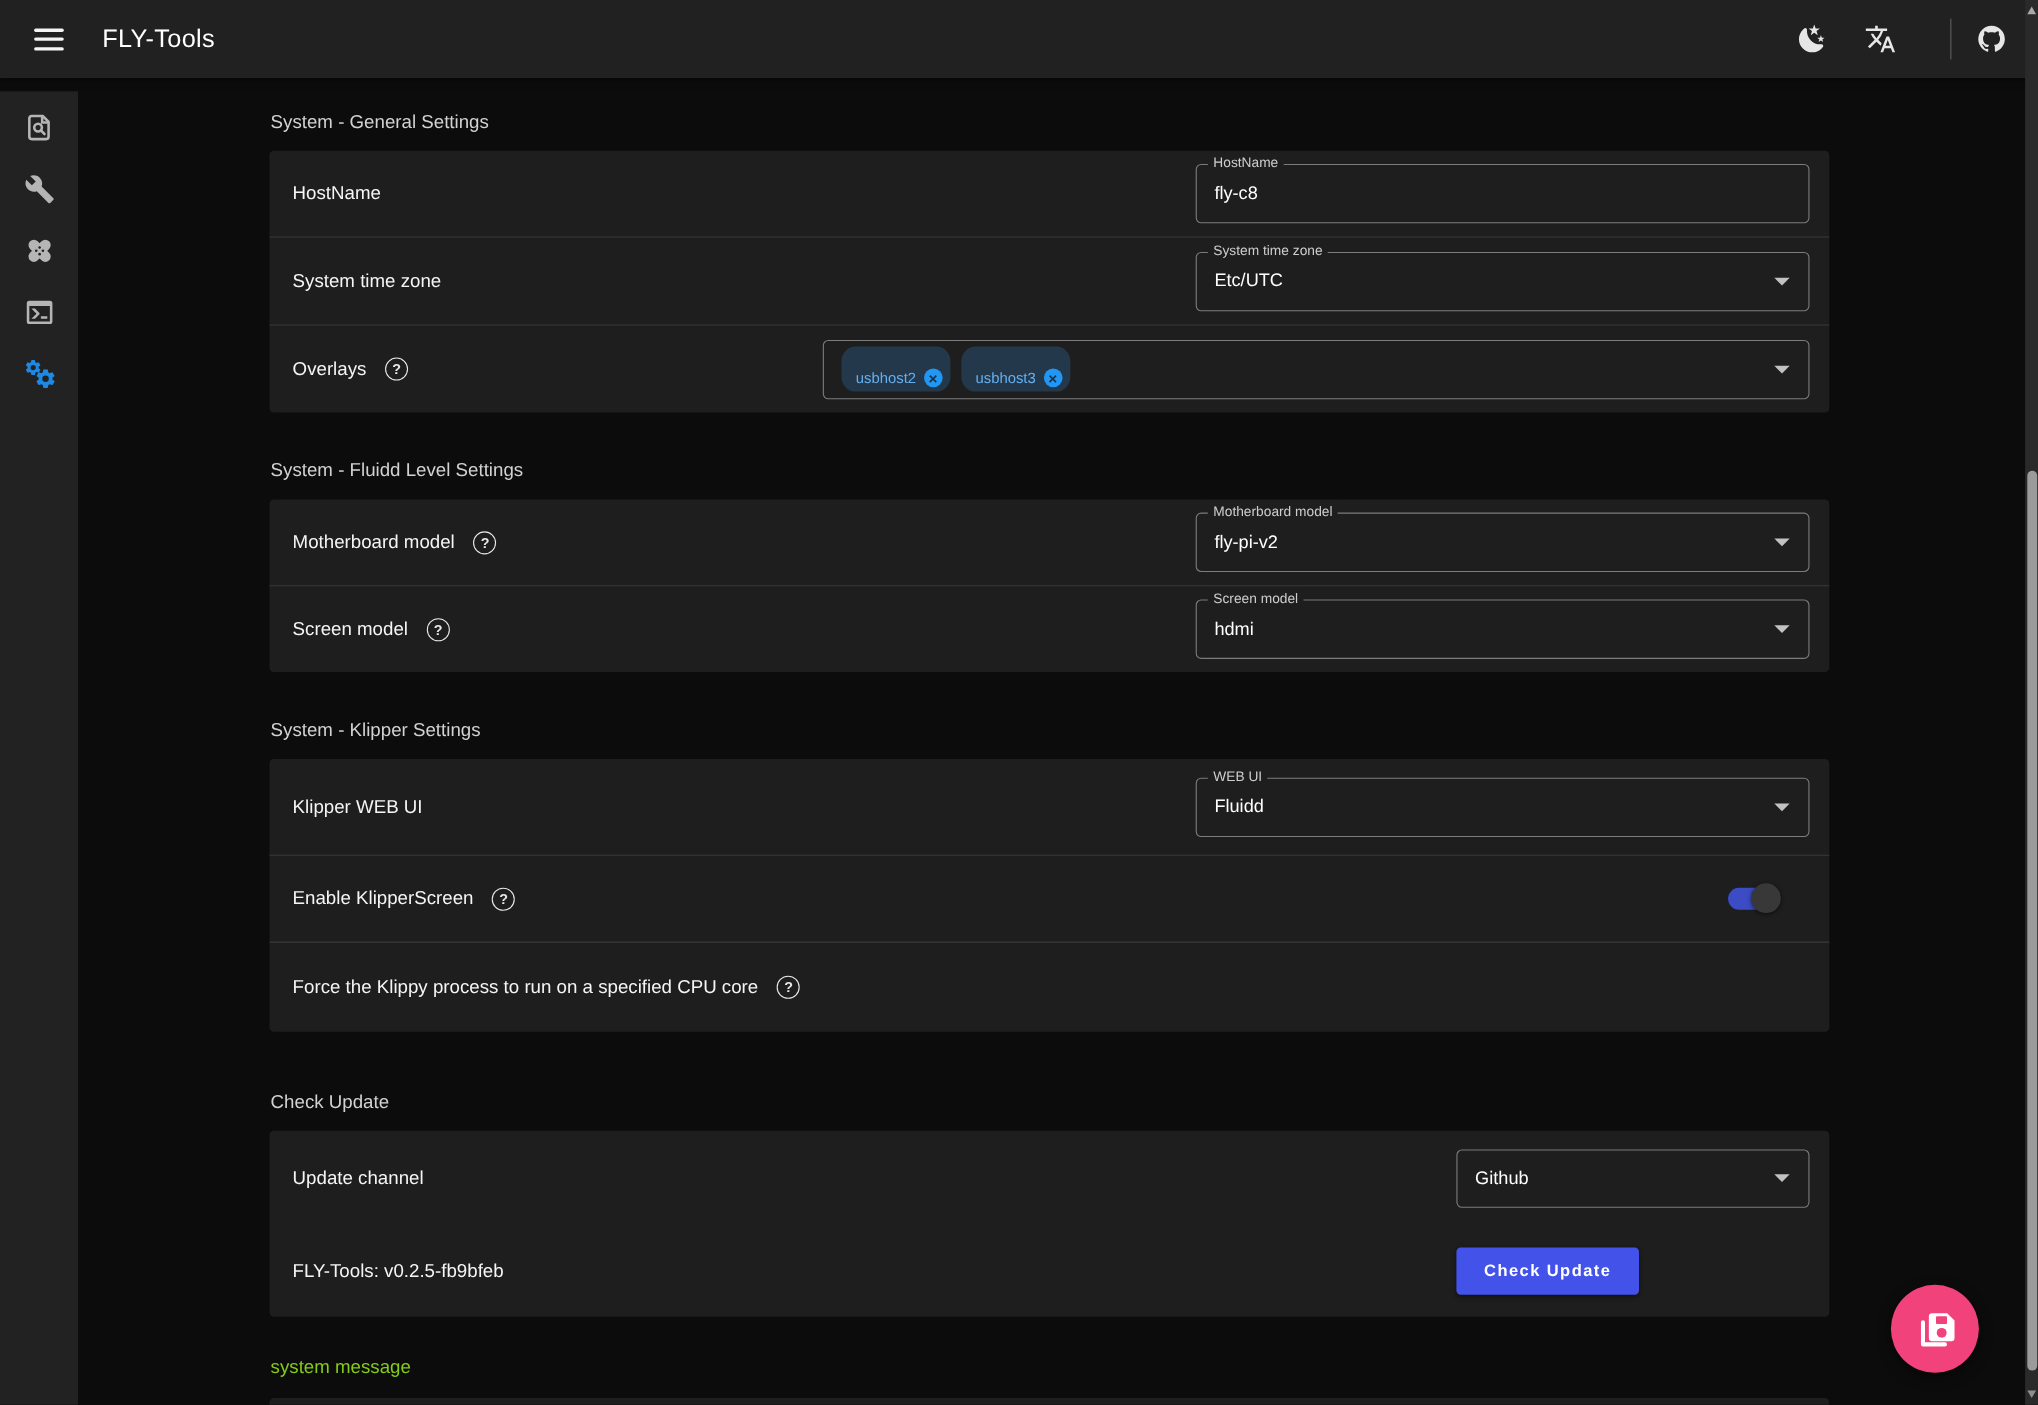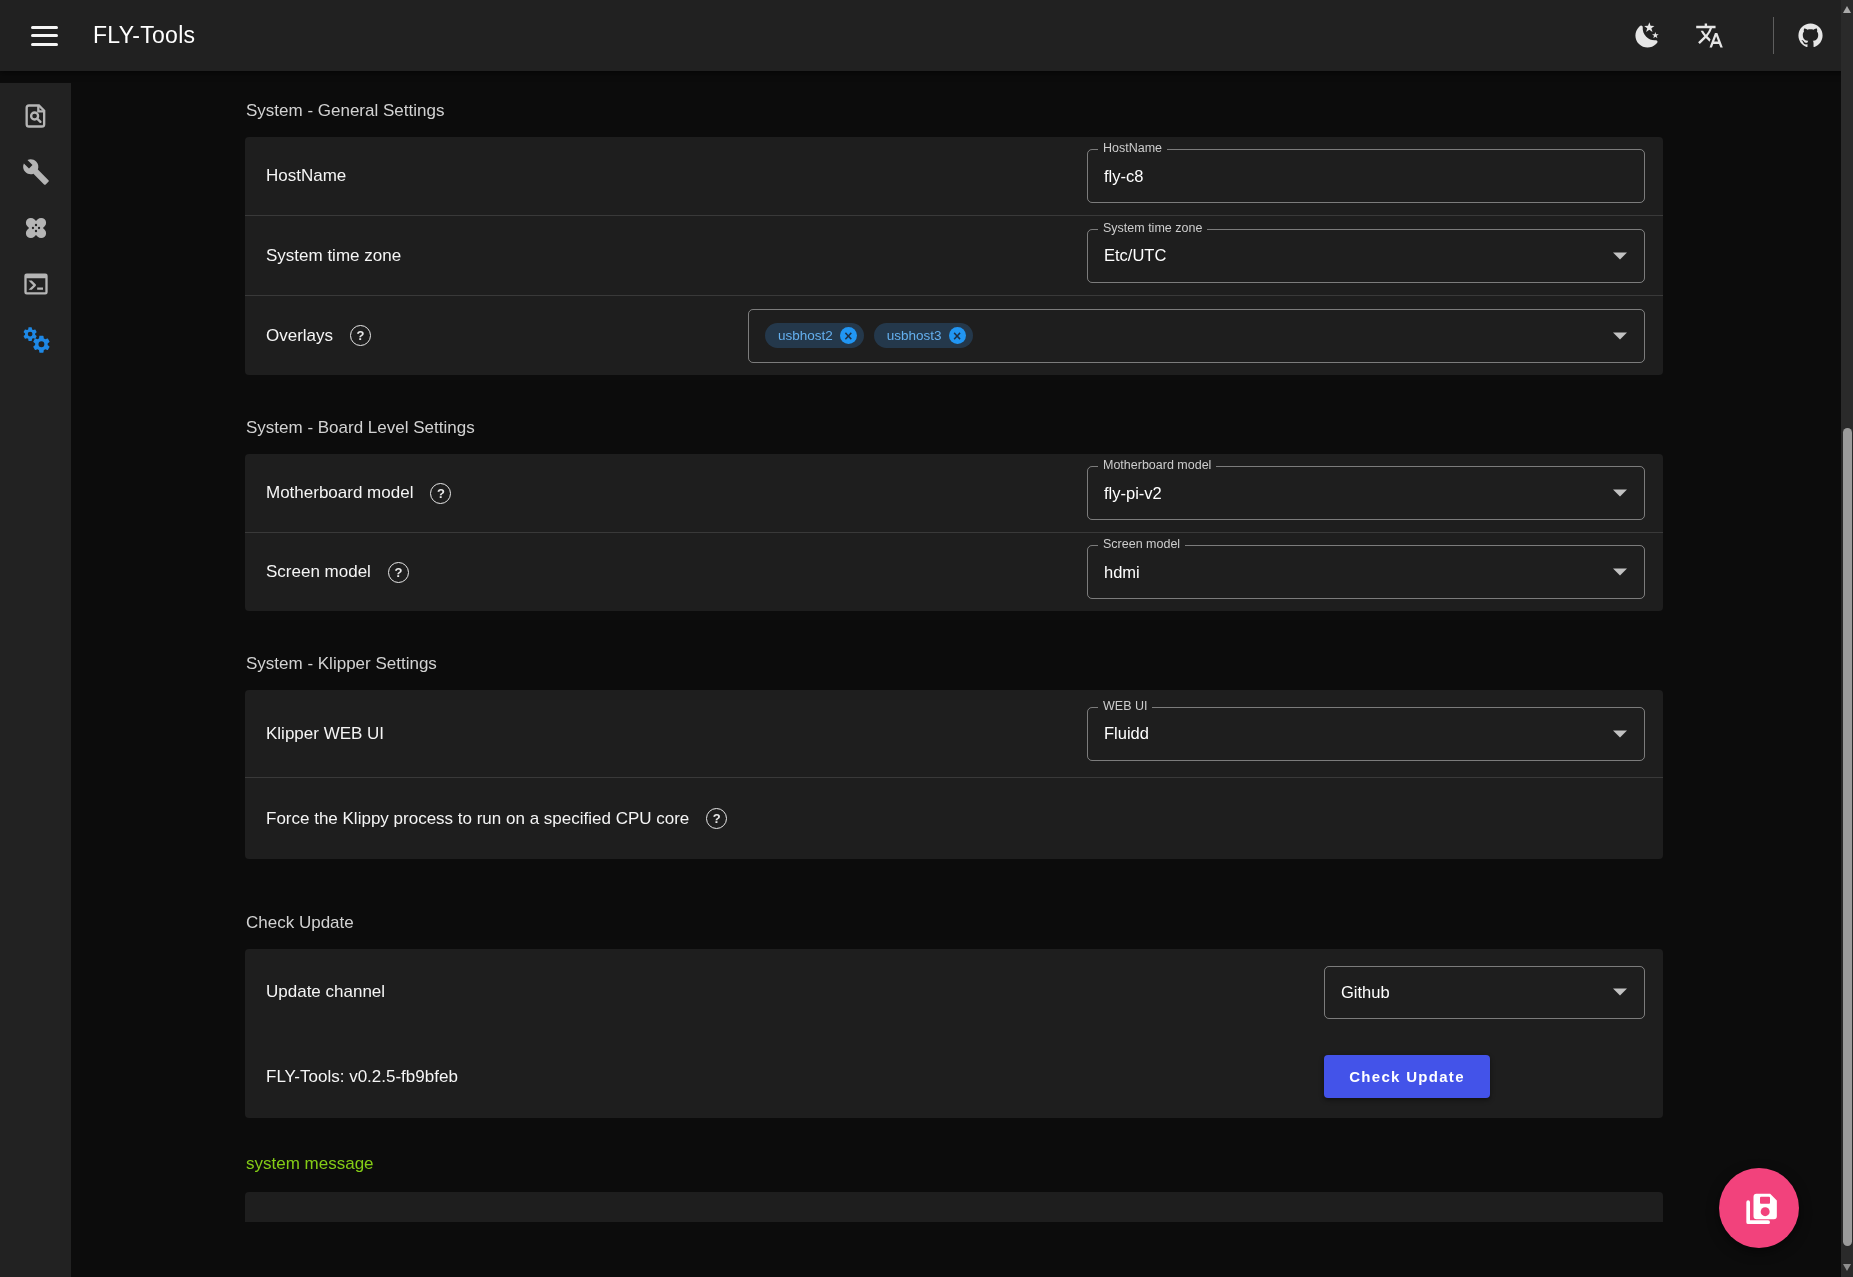--- a/index.html
+++ b/index.html
@@ -53,21 +53,21 @@
   .field.w-sm{width:321px;height:53px;}
   .field-label{position:absolute;top:-9px;left:10px;background:#1e1e1e;padding:0 5px;
                font-size:12.5px;color:#cdcdcd;}
   .field-value{font-size:16.5px;color:#fff;white-space:nowrap;}
   .dd-arrow{position:absolute;right:17px;top:50%;transform:translateY(-50%);width:0;height:0;
             border-left:7px solid transparent;border-right:7px solid transparent;
             border-top:7px solid #c2c2c2;}
 
   
   .chips{display:flex;align-items:center;gap:10px;}
-  .chip{display:inline-flex;align-items:center;gap:7px;height:25px;padding:0 7px 0 13px;
+  .chip{display:inline-flex;align-items:center;gap:7px;height:25px;padding:16px 7px 0 13px;
         border-radius:13px;background:var(--chip-bg,#24384b);color:var(--chip-text,#64b0ef);
         font-size:13.5px;}
   .chip-close{width:17px;height:17px;border-radius:50%;background:var(--accent,#2196f3);
               color:#1c3048;display:flex;align-items:center;justify-content:center;
               font-size:14px;font-weight:bold;cursor:pointer;border:none;padding:0;line-height:1;}
   .chip-close::before{content:"\00d7";}
 
   
   .switch{position:relative;width:48px;height:28px;cursor:pointer;margin-right:26px;}
   .switch .track{position:absolute;left:0;top:4px;width:39px;height:20px;border-radius:10px;
@@ -211,21 +211,21 @@
             <span class="chip">
               <span>usbhost3</span>
               <button class="chip-close"></button>
             </span>
           </div>
           <span class="dd-arrow"></span>
         </div>
       </div>
     </div>
 
-    <h2 class="section-title">System - Board Level Settings</h2>
+    <h2 class="section-title">System - Fluidd Level Settings</h2>
     <div class="card">
       <div class="row sep" style="height:79px">
         <div class="row-label">
           <span>Motherboard model</span>
           <span class="help-icon"></span>
         </div>
         <div class="field w-std">
           <span class="field-label">Motherboard model</span>
           <span class="field-value">fly-pi-v2</span>
           <span class="dd-arrow"></span>
@@ -247,20 +247,30 @@
     <h2 class="section-title">System - Klipper Settings</h2>
     <div class="card">
       <div class="row sep" style="height:88px">
         <div class="row-label">
             <span>Klipper WEB UI</span>
           </div>
         <div class="field w-std">
           <span class="field-label">WEB UI</span>
           <span class="field-value">Fluidd</span>
           <span class="dd-arrow"></span>
+        </div>
+      </div>
+      <div class="row sep" style="height:79px">
+        <div class="row-label">
+          <span>Enable KlipperScreen</span>
+          <span class="help-icon"></span>
+        </div>
+        <div class="switch">
+          <div class="track"></div>
+          <div class="thumb"></div>
         </div>
       </div>
       <div class="row" style="height:81px">
         <div class="row-label">
           <span>Force the Klippy process to run on a specified CPU core</span>
           <span class="help-icon"></span>
         </div>
       </div>
     </div>
 

